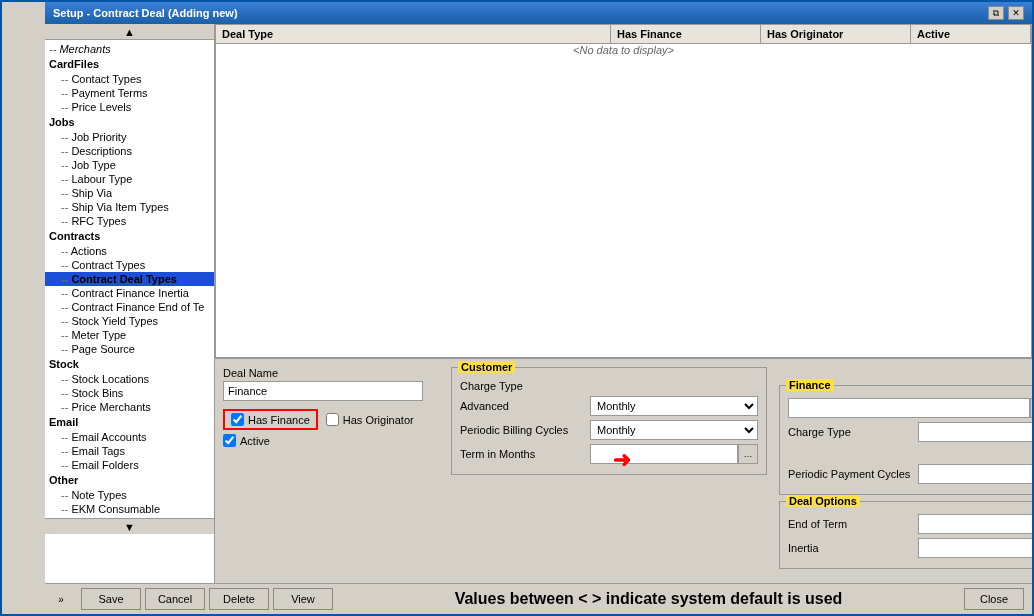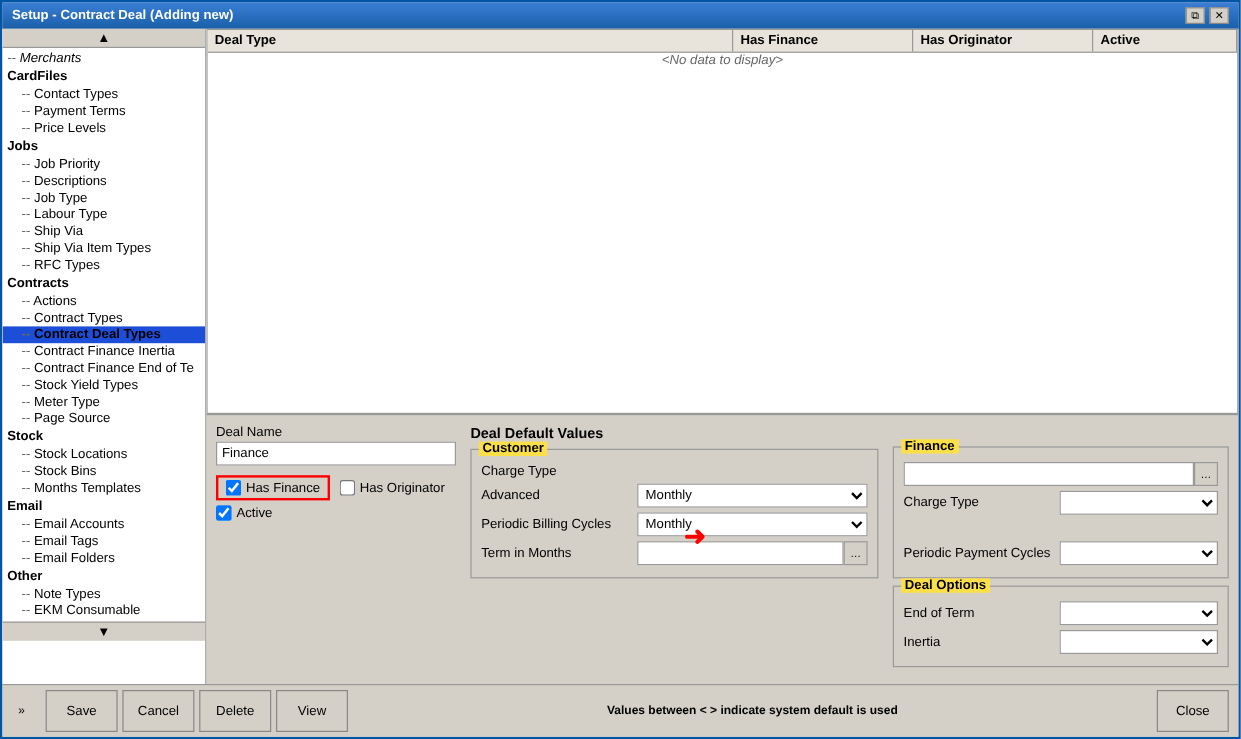--- a/index.html
+++ b/index.html
@@ -1,18 +1,18 @@
 <!DOCTYPE html>
 <html><head>
   <meta charset="utf-8">
   <style>
     * { box-sizing: border-box; margin: 0; padding: 0; font-family: 'Segoe UI', Tahoma, Arial, sans-serif; font-size: 11px; }
     body { background: #d4d0c8; width: 1034px; height: 616px; overflow: hidden; }
 
-    .window { width: 1034px; height: 616px; display: flex; flex-direction: column; border: 2px solid #0055a5; }
+    .window { width: 1034px; height: 616px; display: flex; flex-direction: column; border: 2px solid #0055a5; padding-left: 43px; }
 
     .title-bar {
       background: linear-gradient(to bottom, #3a7fd5, #1a5fa8);
       color: white; padding: 4px 8px; display: flex; justify-content: space-between; align-items: center;
       font-size: 12px; font-weight: bold; flex-shrink: 0;
     }
     .title-bar-controls { display: flex; gap: 4px; }
     .title-btn {
       width: 16px; height: 14px; background: #d4d0c8; border: 1px solid #888;
       cursor: pointer; font-size: 9px; display: flex; align-items: center; justify-content: center;
@@ -50,21 +50,21 @@
     .table-no-data {
       display: flex; align-items: flex-start; justify-content: center;
       height: 200px; color: #666; font-style: italic;
     }
 
     
     .form-area {
       background: #d4d0c8; padding: 8px; border-top: 1px solid #999;
       flex-shrink: 0;
     }
-    .form-row { display: flex; gap: 12px; }
+    .form-row { display: flex; gap: 28px; }
     .form-left { flex: 0 0 200px; }
     .form-right { flex: 1; display: flex; gap: 12px; }
 
     .form-section { margin-bottom: 8px; }
     .form-label { color: #000; margin-bottom: 2px; display: block; }
     .form-input {
       width: 100%; height: 20px; border: 1px solid #999; background: white;
       padding: 1px 4px; font-size: 11px;
     }
     .form-input:read-only { background: #f0f0f0; }
@@ -96,24 +96,24 @@
       cursor: pointer; display: flex; align-items: center; justify-content: center; font-size: 9px;
     }
 
     
     .bottom-bar {
       background: #d4d0c8; border-top: 1px solid #999; padding: 4px 8px;
       display: flex; align-items: center; gap: 8px; flex-shrink: 0;
     }
     .bottom-bar-left { display: flex; gap: 4px; }
     .bottom-btn {
-      height: 35px; min-width: 60px; border: 1px solid #888; background: #d4d0c8;
+      height: 22px; min-width: 60px; border: 1px solid #888; background: #d4d0c8;
       cursor: pointer; font-size: 11px; padding: 0 8px;
     }
-    .hint-text { flex: 1; text-align: center; font-weight: bold; font-size: 10px; }
+    .hint-text { flex: 1; text-align: center; font-weight: bold; font-size: 16px; }
     .nav-arrows { display: flex; gap: 2px; margin-right: 4px; }
     .nav-arrow { width: 16px; height: 16px; cursor: pointer; font-size: 10px; display: flex; align-items: center; justify-content: center; }
   </style>
 </head>
 <body>
 
 <div class="window">
 
   <div class="title-bar">
     <span>Setup - Contract Deal (Adding new)</span>
@@ -151,21 +151,21 @@
         <div class="sidebar-item active">Contract Deal Types</div>
         <div class="sidebar-item">Contract Finance Inertia</div>
         <div class="sidebar-item">Contract Finance End of Te</div>
         <div class="sidebar-item">Stock Yield Types</div>
         <div class="sidebar-item">Meter Type</div>
         <div class="sidebar-item">Page Source</div>
 
         <div class="sidebar-group-label">Stock</div>
         <div class="sidebar-item">Stock Locations</div>
         <div class="sidebar-item">Stock Bins</div>
-        <div class="sidebar-item">Months Templates</div>
+        <div class="sidebar-item">Price Merchants</div>
 
         <div class="sidebar-group-label">Email</div>
         <div class="sidebar-item">Email Accounts</div>
         <div class="sidebar-item">Email Tags</div>
         <div class="sidebar-item">Email Folders</div>
 
         <div class="sidebar-group-label">Other</div>
         <div class="sidebar-item">Note Types</div>
         <div class="sidebar-item">EKM Consumable</div>
       </div>
@@ -210,21 +210,20 @@
             </div>
             <div style="display:flex; align-items:center; gap:4px; margin-bottom:4px;">
               <input type="checkbox" id="active" checked="" style="">
               <label for="active">Active</label>
             </div>
           </div>
 
           <div class="form-right">
 
             <div style="flex:1;">
-              <div class="deal-defaults-title">Deal Default Values</div>
 
               <div class="group-box">
                 <span class="group-box-title">Customer</span>
                 <div style="height:8px;"></div>
 
                 <div class="field-row">
                   <span class="field-row-label">Charge Type</span>
                 </div>
 
                 <div class="field-row">

